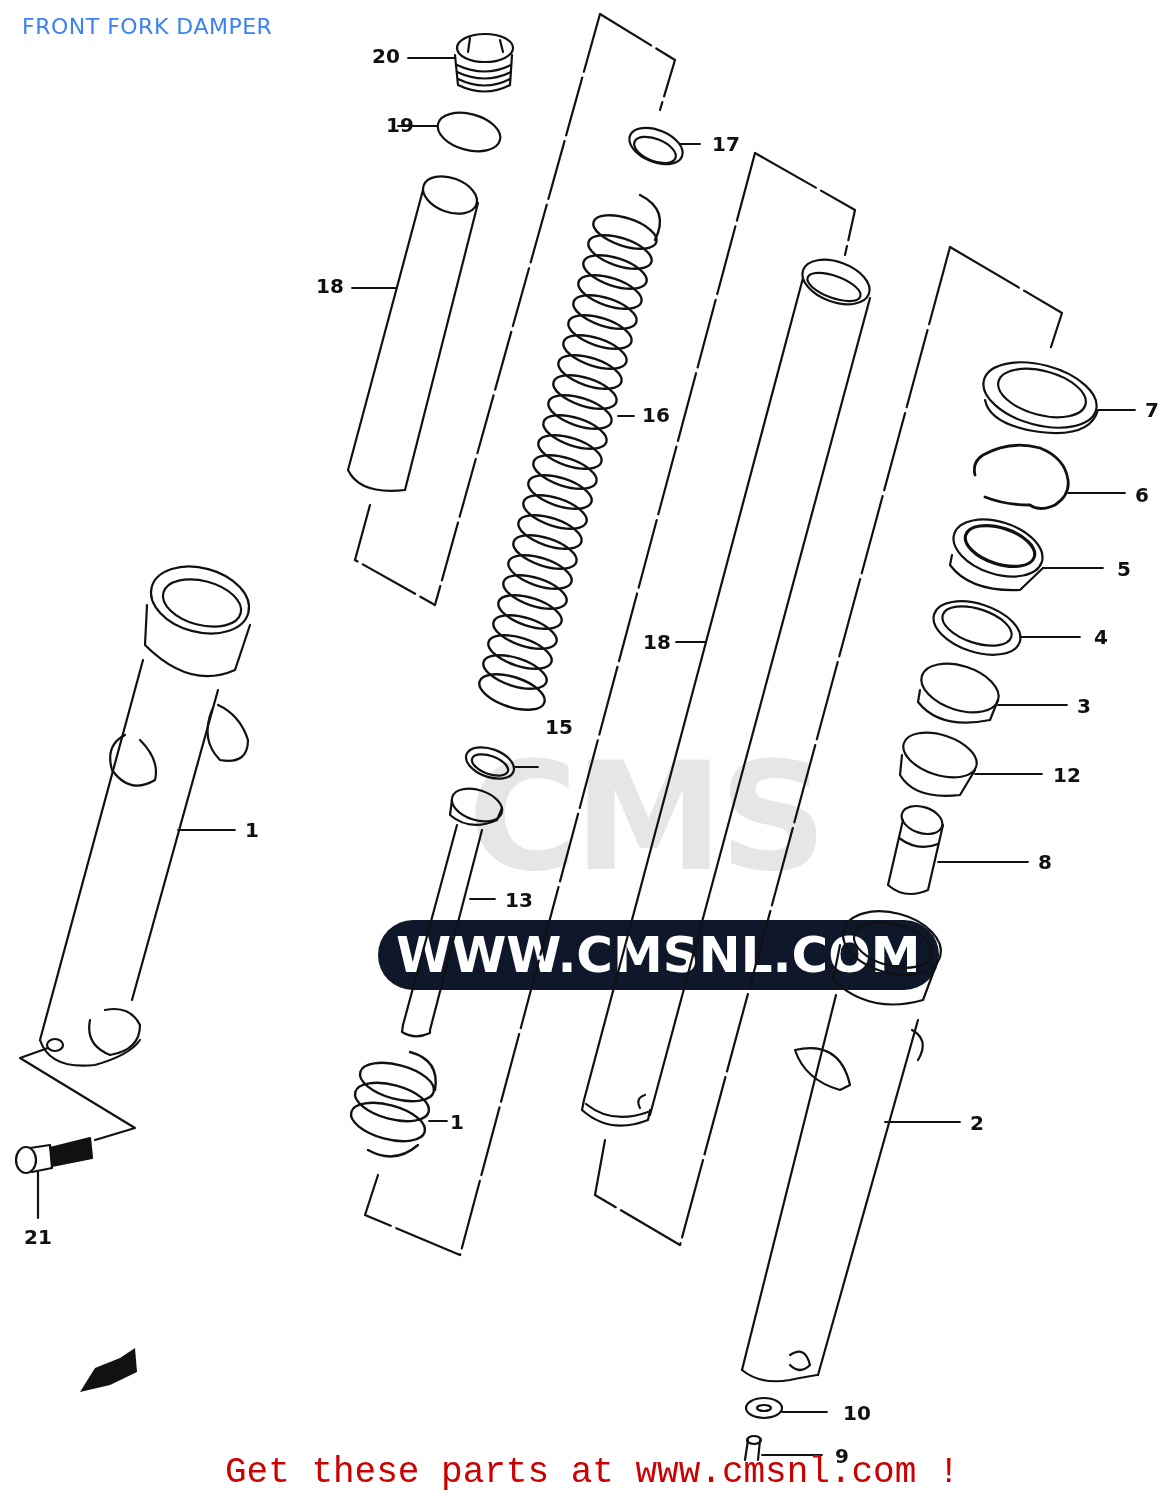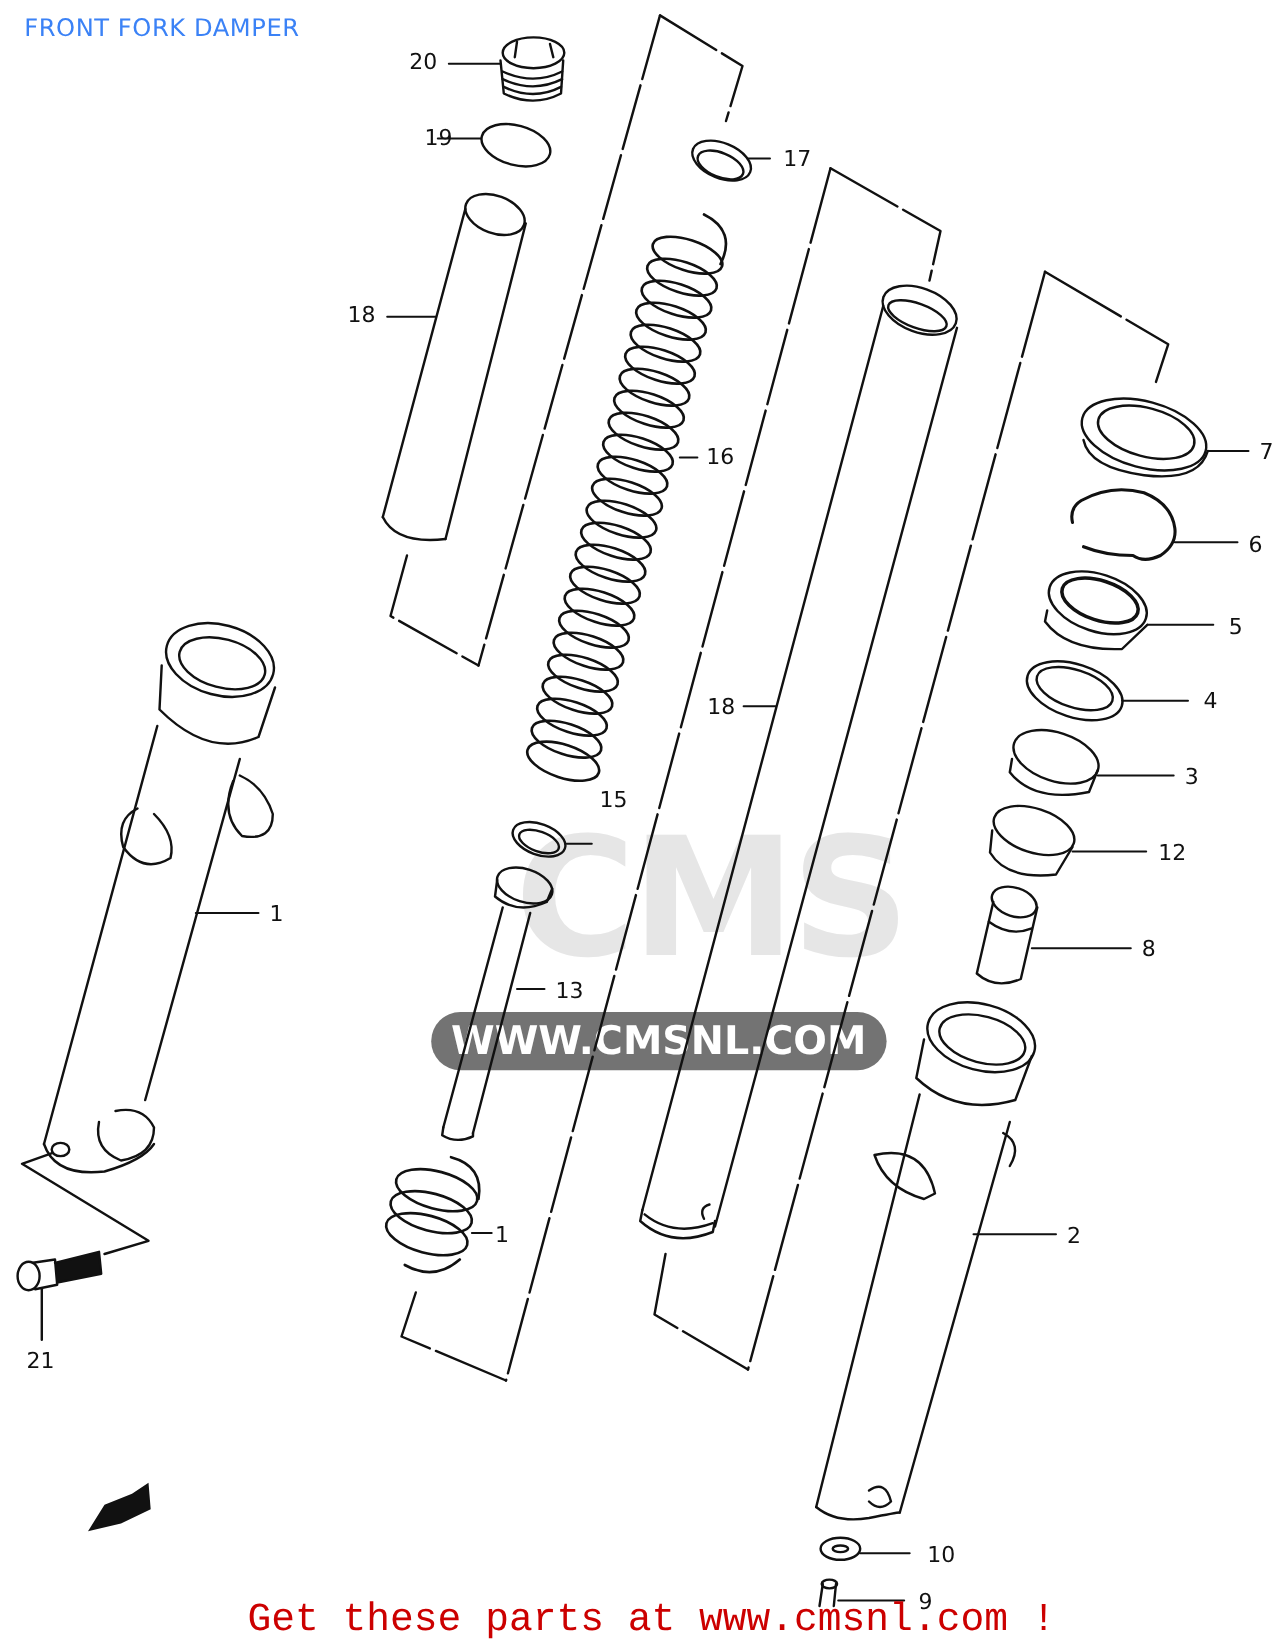--- a/index.html
+++ b/index.html
@@ -1,29 +1,29 @@
 <!DOCTYPE html>
 <html><head>
 <meta charset="utf-8">
 <style>
   html, body { margin: 0; padding: 0; background: #ffffff; }
   body { width: 1167px; height: 1500px; position: relative; overflow: hidden; font-family: "DejaVu Sans", sans-serif; }
   .title { position: absolute; left: 22px; top: 14px; font-size: 22px; color: #3b82f6; letter-spacing: 0.5px; font-family: "DejaVu Sans", sans-serif; }
   .footer { position: absolute; left: 225px; top: 1452px; font-size: 36px; color: #cc0000; font-family: Liberation Mono, monospace; white-space: nowrap; }
-  .label { position: absolute; font-size: 20px; font-weight: normal; color: #111111; font-family: "DejaVu Sans", sans-serif; line-height: 1; }
+  .label { position: absolute; font-size: 20px; font-weight: bold; color: #111111; font-family: "DejaVu Sans", sans-serif; line-height: 1; }
   svg.diagram { position: absolute; left: 0; top: 0; }
   .wm { position: absolute; font-family: "DejaVu Sans", sans-serif; font-weight: bold; color: #e6e6e6; pointer-events: none; }
 </style>
 </head>
 <body>
 
 <div class="title">FRONT FORK DAMPER</div>
 
 <div class="wm" style="left:440px; top:730px; font-size:150px; letter-spacing:-4px;margin-left:28px;">CMS</div>
-<div class="wm" style="left:392px; top:920px; font-size:36px; background:#737373; color:#ffffff; padding:6px 18px; border-radius:40px;">WWW.CMSNL.COM</div>
+<div class="wm" style="left:378px; top:920px; font-size:50px; background:#0f172a; color:#ffffff; padding:6px 18px; border-radius:40px;">WWW.CMSNL.COM</div>
 
 <svg class="diagram" width="1167" height="1500" viewBox="0 0 1167 1500" fill="none" stroke="#111" stroke-width="2.2" stroke-linecap="round" stroke-linejoin="round">
 
   <g stroke-dasharray="60 6">
     <polyline points="600,14 675,60 660,110"></polyline>
     <line x1="600" y1="14" x2="435" y2="605"></line>
     <polyline points="370,505 355,560 435,605"></polyline>
   </g>
   <g stroke-dasharray="70 6">
     <polyline points="755,153 855,210 845,255"></polyline>

